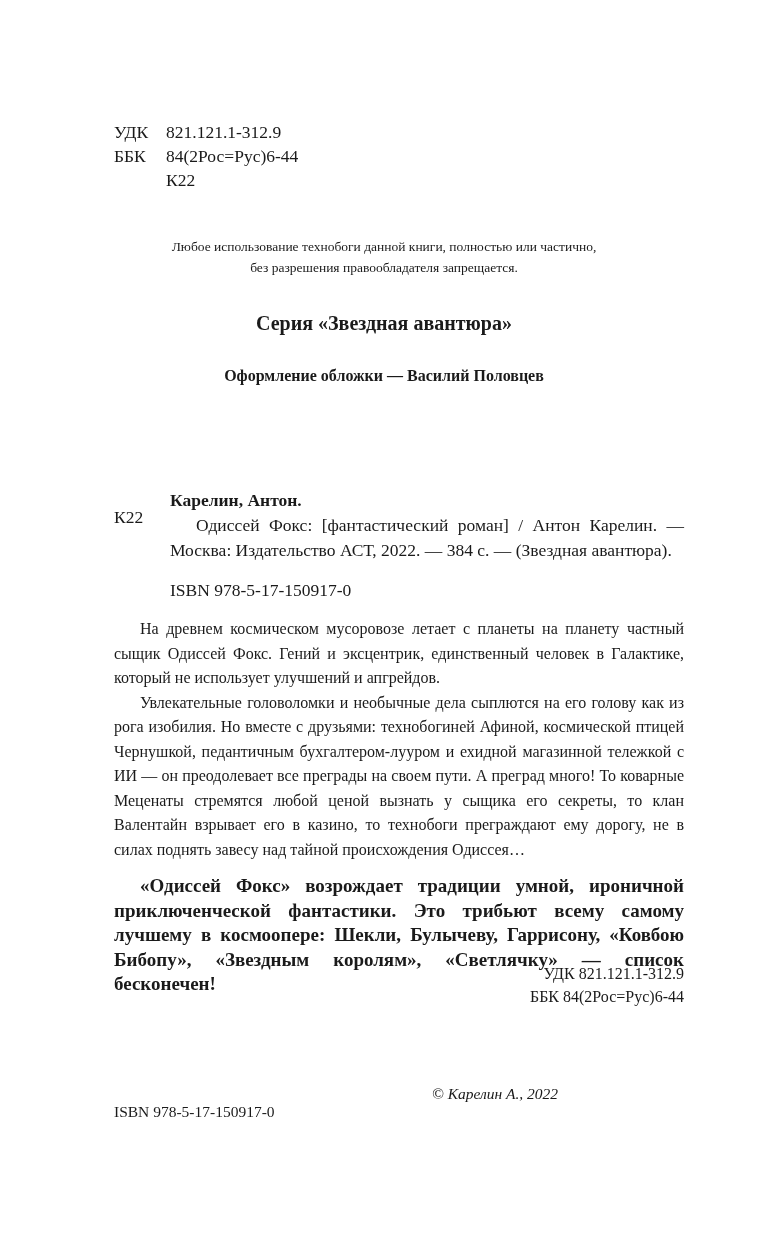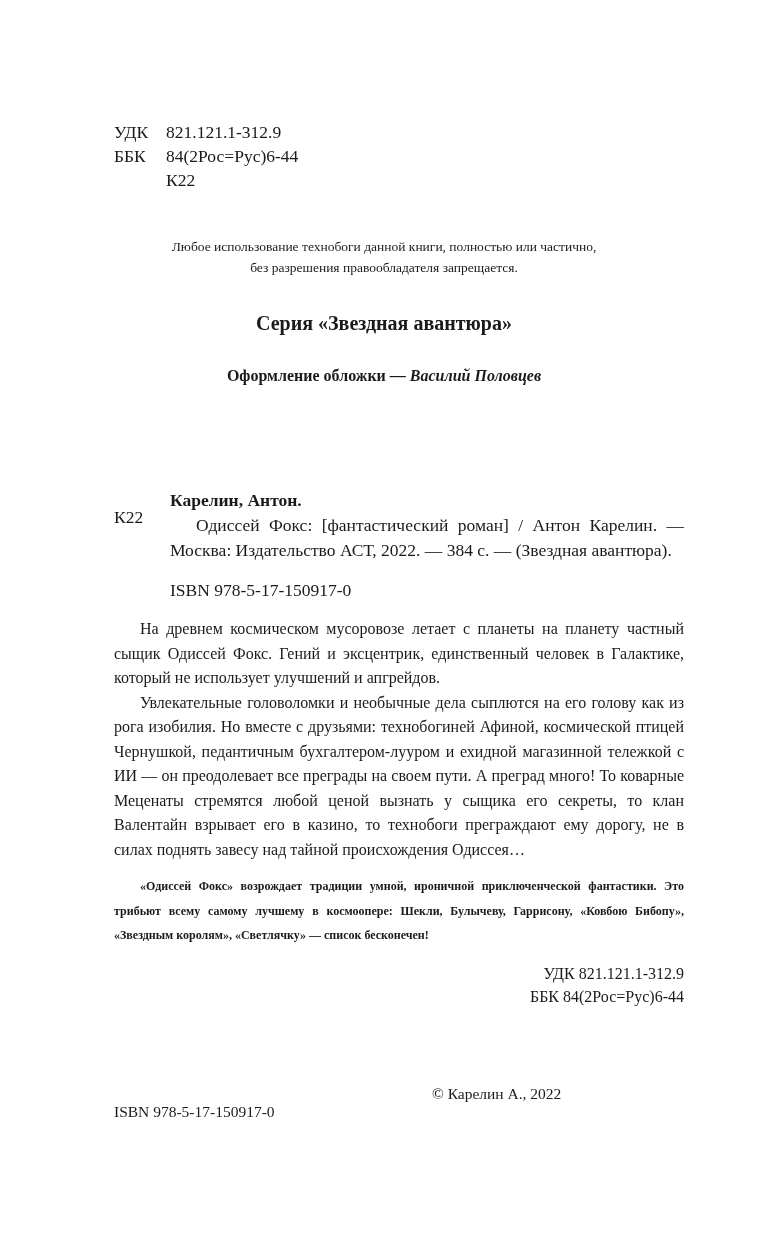--- a/index.html
+++ b/index.html
@@ -72,21 +72,20 @@
   .cover-credit {
     position: absolute;
     left: 114px;
     top: 367px;
     width: 540px;
     text-align: center;
     font-size: 16px;
     font-weight: bold;
   }
   .cover-credit .designer {
-    font-style: italic;
   }
 
   
   .biblio {
     position: absolute;
     left: 114px;
     top: 480px;
     width: 570px;
     font-size: 17.5px;
     line-height: 25px;
@@ -134,21 +133,21 @@
     margin: 0;
     text-indent: 26px;
   }
 
   
   .blurb {
     position: absolute;
     left: 114px;
     top: 874px;
     width: 570px;
-    font-size: 12px;
+    font-size: 19px;
     line-height: 24.5px;
     text-align: justify;
     font-weight: bold;
   }
   .blurb p {
     margin: 0;
     text-indent: 26px;
   }
 
   
@@ -171,20 +170,21 @@
     left: 114px;
     top: 1103px;
     font-size: 15.5px;
   }
   .copyright {
     position: absolute;
     left: 432px;
     top: 1082px;
     font-size: 15.5px;
     line-height: 23px;
+    font-style: italic;
   }
   .copyright span {
     display: block;
     white-space: nowrap;
   }
 </style>
 </head>
 <body>
 
 <div class="page">

